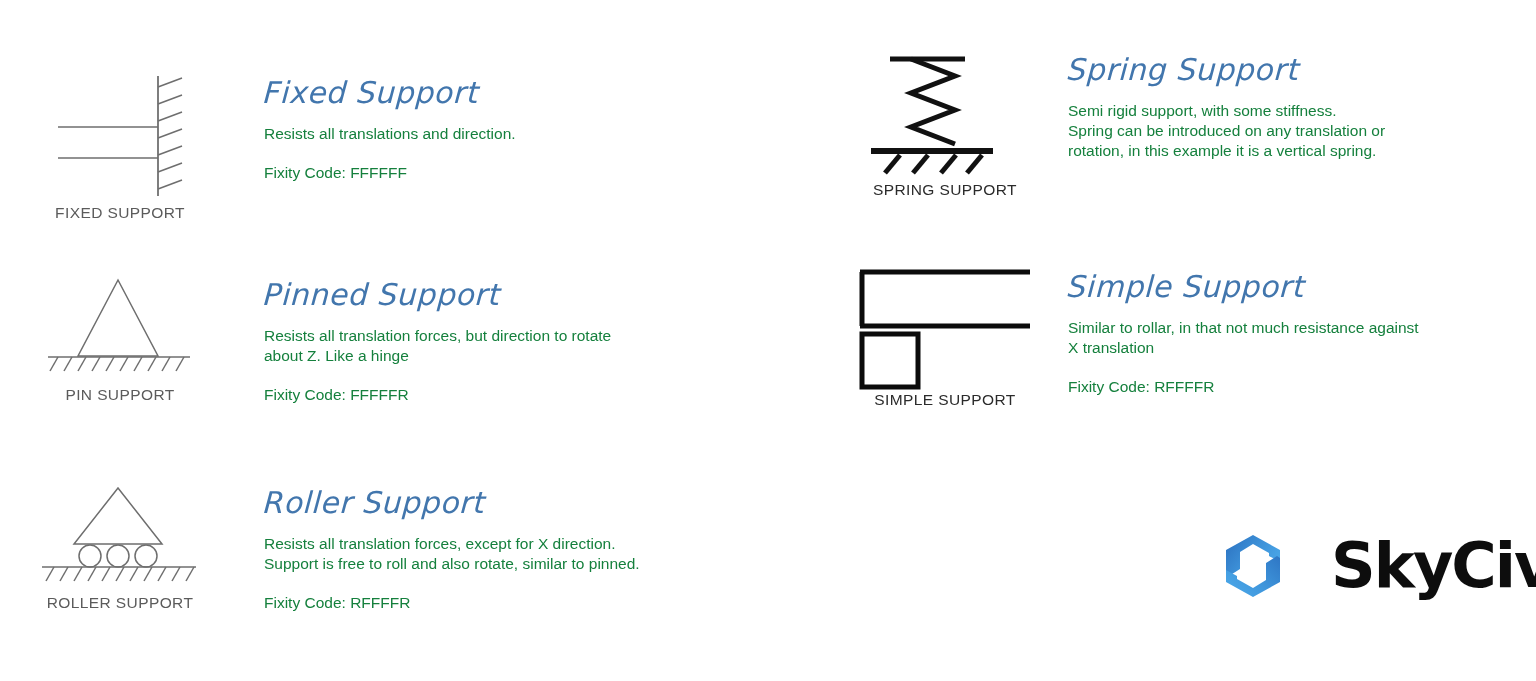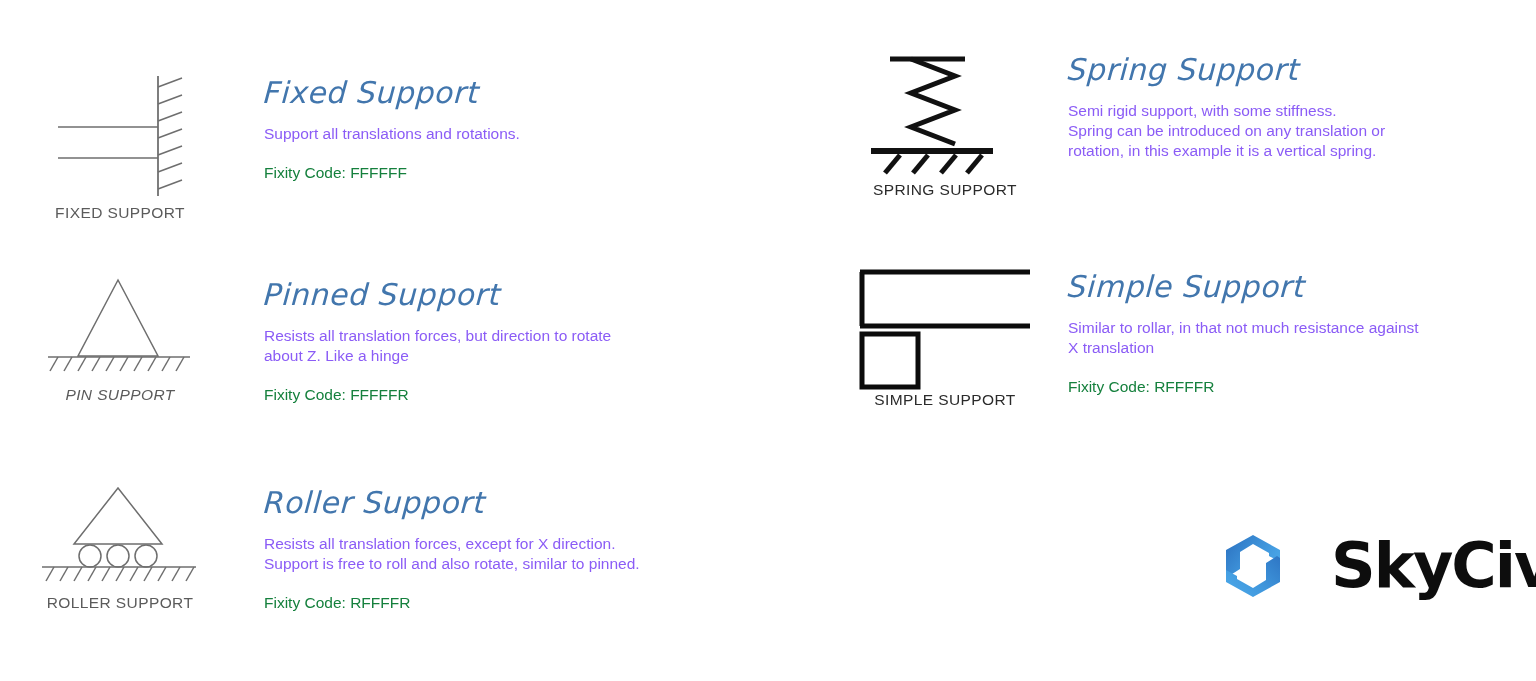--- a/index.html
+++ b/index.html
@@ -38,21 +38,21 @@
     font-size: 30px;
     line-height: 1;
     letter-spacing: 0.5px;
     font-family: "DejaVu Sans", sans-serif;
     font-weight: 400;
     font-style: italic;
     transform: skewX(-4deg);
     white-space: nowrap;
   }
   .desc {
-    color: #8b5cf6;
+    color: #15803d;
     font-size: 15.5px;
     line-height: 1.3;
     margin-top: 16px;
     white-space: pre-line;
   }
   .fixity {
     color: #15803d;
     font-size: 15.5px;
     line-height: 1.3;
     margin-top: 19px;
@@ -101,25 +101,25 @@
         <line x1="148" y1="102" x2="172" y2="93"></line>
         <line x1="148" y1="119" x2="172" y2="110"></line>
       </g>
     </svg>
   </div>
   <div class="sym-label" style="margin-top:4px;">FIXED SUPPORT</div>
 </div>
 
 <div class="txt-col" style="left:264px; top:78px; width:560px;">
   <div class="head">Fixed Support</div>
-  <div class="desc">Support all translations and rotations.</div>
+  <div class="desc">Resists all translations and direction.</div>
   <div class="fixity">Fixity Code: FFFFFF</div>
 </div>
 
-<div class="sym-col" style="left:10px; top:272px; width:220px;font-style:italic;">
+<div class="sym-col" style="left:10px; top:272px; width:220px;">
   <div style="height:108px;">
     <svg width="220" height="108" viewBox="0 0 220 108" aria-hidden="true">
 
       <polygon points="108,8 148,84 68,84" class="thin"></polygon>
 
       <line x1="38" y1="85" x2="180" y2="85" class="thin"></line>
 
       <g class="thin">
         <line x1="48" y1="85" x2="40" y2="99"></line>
         <line x1="62" y1="85" x2="54" y2="99"></line>

